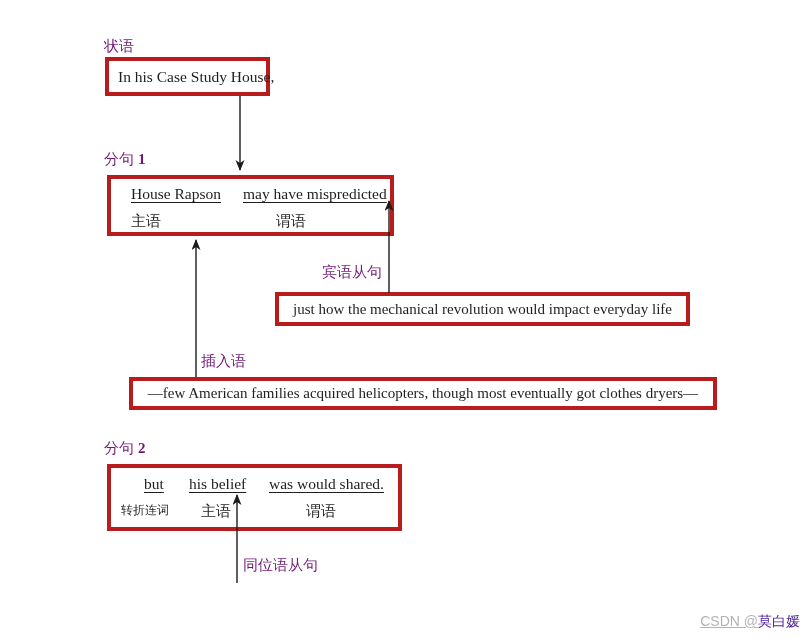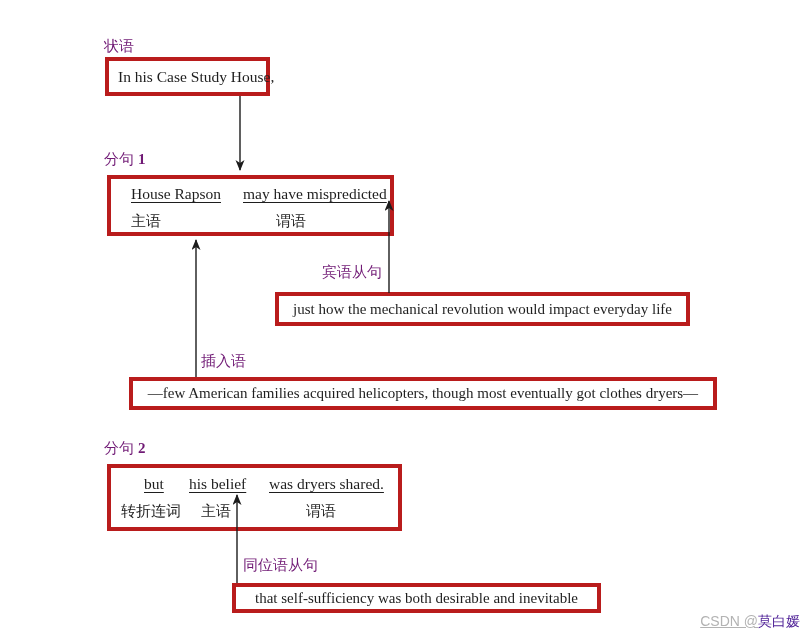--- a/index.html
+++ b/index.html
@@ -100,30 +100,27 @@
   <div class="box center" style="left:105px; top:377px; width:588px; height:33px; font-size:15px;margin-left:24px;">
     <span>—few American families acquired helicopters, though most eventually got clothes dryers—</span>
   </div>
 
   <div class="cn-label" style="left:104px; top:439px;">
     <span>分句</span><span class="label-num">2</span>
   </div>
   <div class="box" style="left:107px; top:464px; width:295px; height:67px;padding-left:20px;">
     <span class="inner u" style="left:33px; top:7px;">but</span>
     <span class="inner u" style="left:78px; top:7px;text-align:right;">his belief</span>
-    <span class="inner u" style="left:158px; top:7px;">was dryers shared.</span>
-    <span class="inner" style="left:10px; top:34px; font-size:15px;">转折连词</span>
+    <span class="inner u" style="left:158px; top:7px;">was would shared.</span>
+    <span class="inner" style="left:10px; top:34px; font-size:12px;">转折连词</span>
     <span class="inner" style="left:90px; top:34px; font-size:15px;">主语</span>
     <span class="inner" style="left:195px; top:34px; font-size:15px;">谓语</span>
   </div>
 
   <div class="cn-label" style="left:243px; top:556px;">同位语从句</div>
-  <div class="box center" style="left:232px; top:583px; width:369px; height:30px; font-size:15px;">
-    <span>that self-sufficiency was both desirable and inevitable</span>
-  </div>
 
   <svg class="arrow-layer" width="807" height="643" viewBox="0 0 807 643" xmlns="http://www.w3.org/2000/svg">
     <defs>
       <marker id="ah" markerUnits="userSpaceOnUse" markerWidth="14" markerHeight="12" refX="10" refY="4.5" orient="auto">
         <path d="M0,0 L11,4.5 L0,9 L3,4.5 Z" fill="#1c1c1c"></path>
       </marker>
     </defs>
     <line x1="240" y1="96" x2="240" y2="170" stroke="#1c1c1c" stroke-width="1.4" marker-end="url(#ah)"></line>
     <line x1="389" y1="293" x2="389" y2="201" stroke="#1c1c1c" stroke-width="1.4" marker-end="url(#ah)"></line>
     <line x1="196" y1="377" x2="196" y2="240" stroke="#1c1c1c" stroke-width="1.4" marker-end="url(#ah)"></line>

